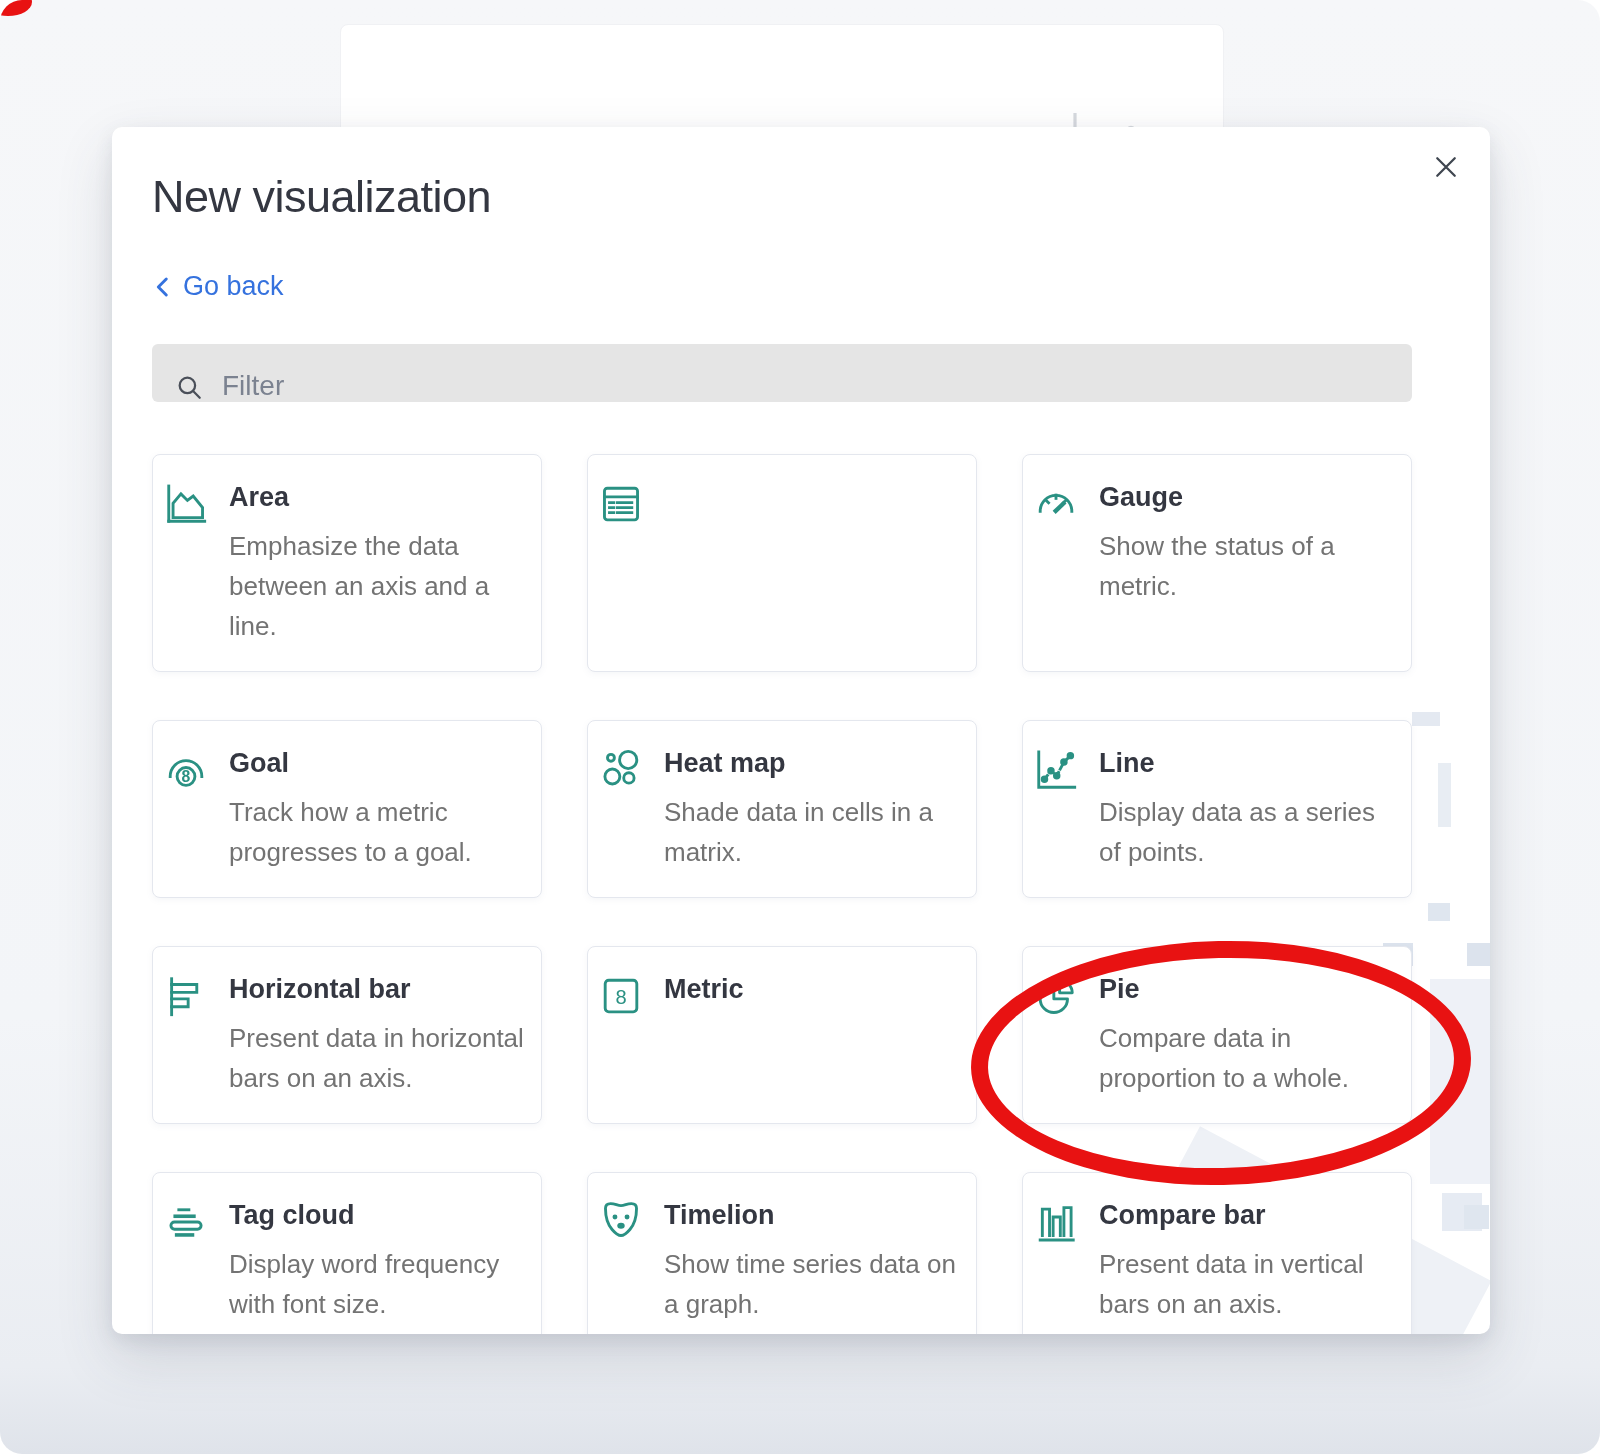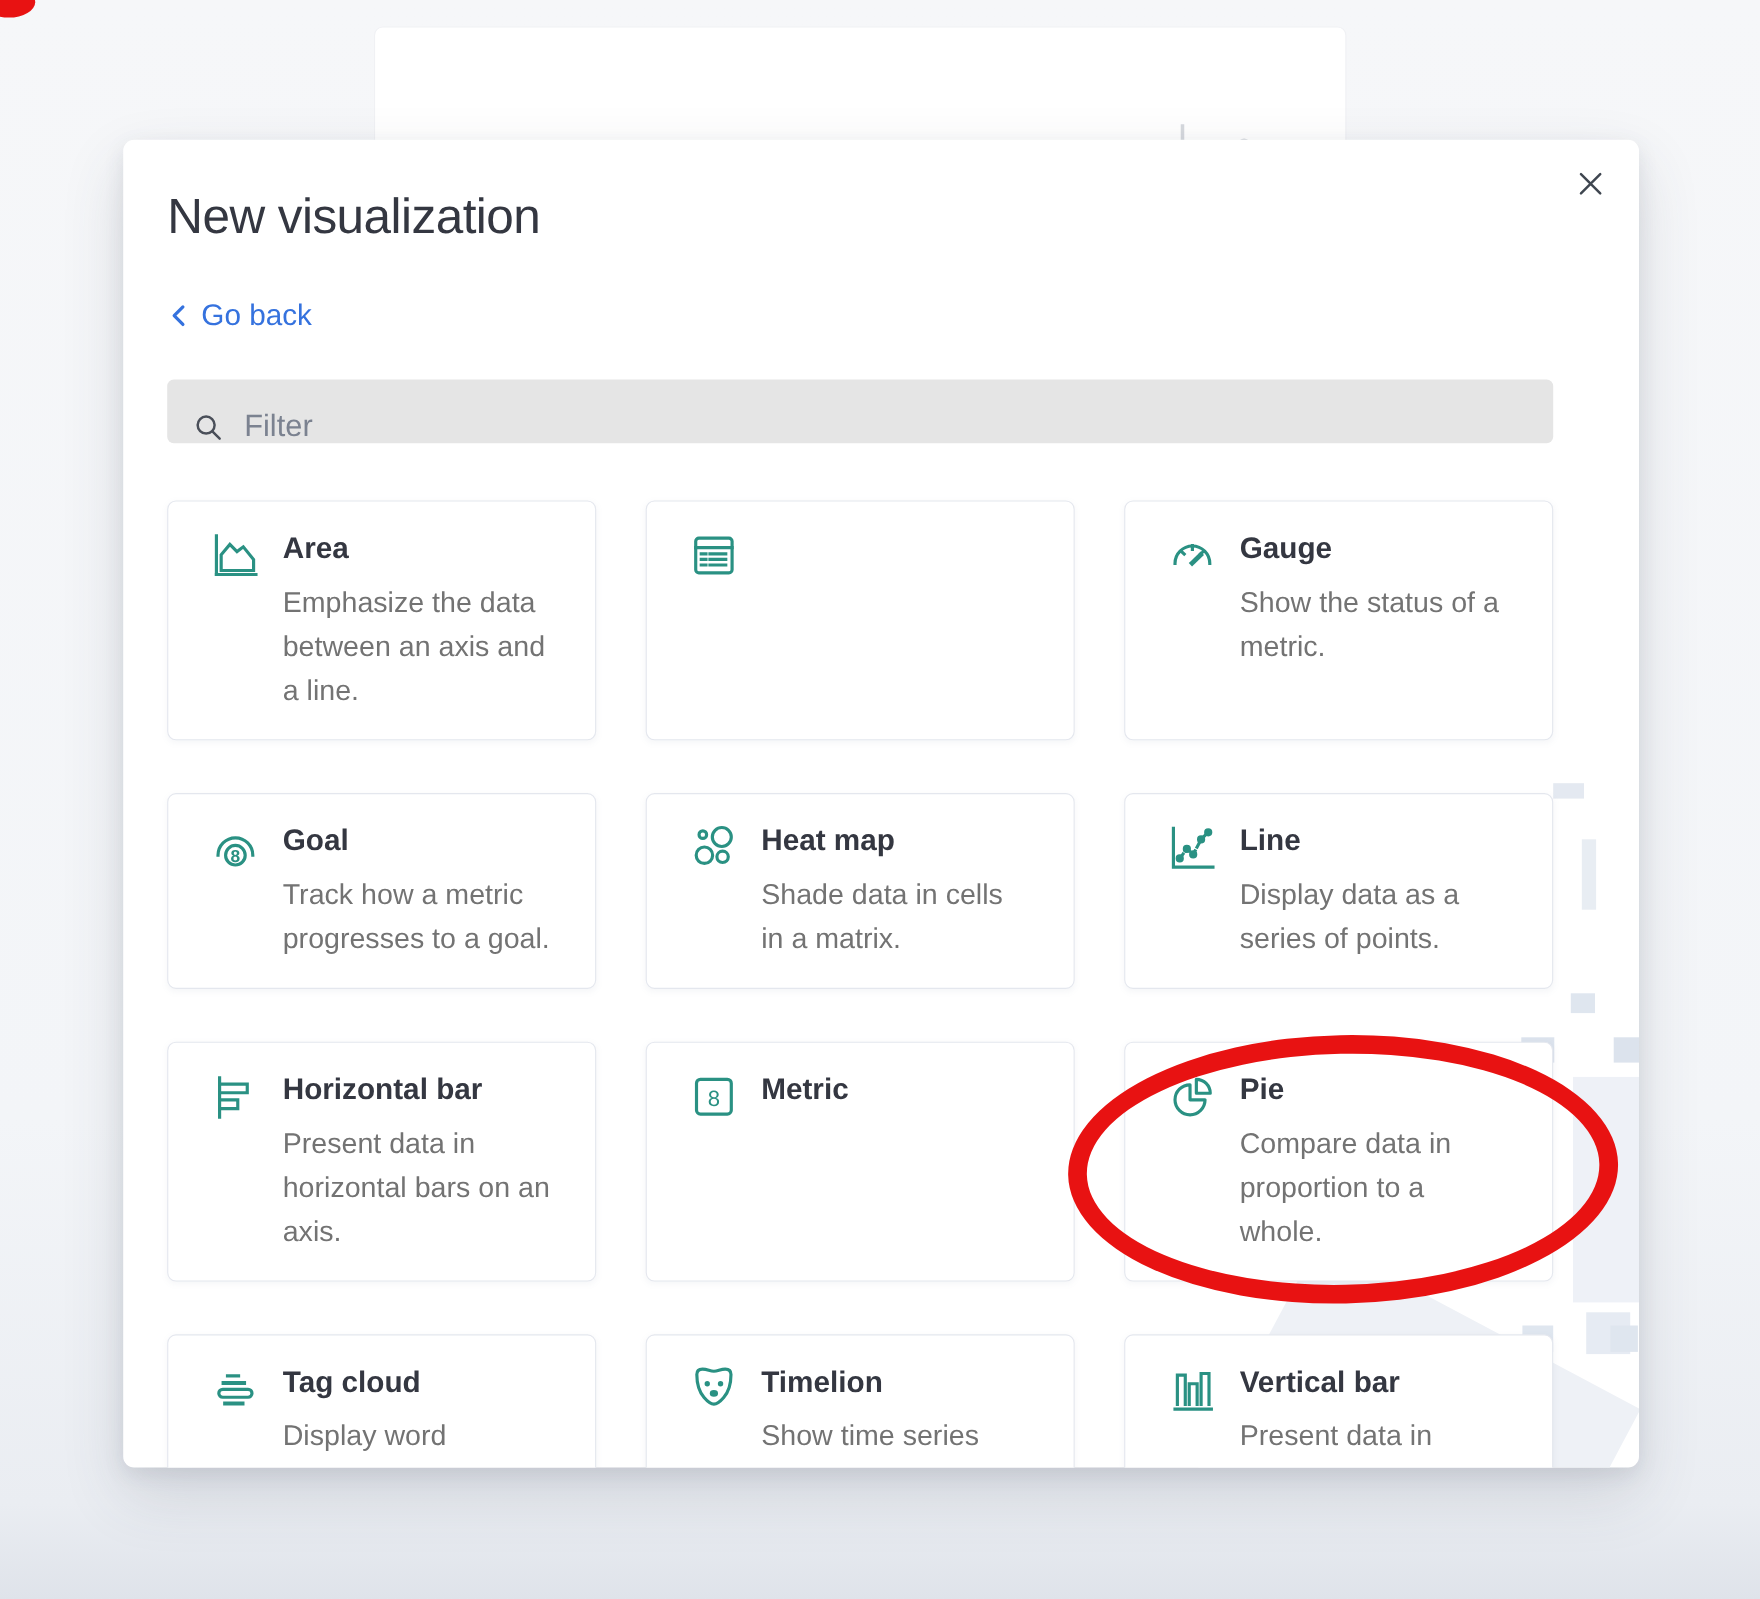--- a/index.html
+++ b/index.html
@@ -2,20 +2,21 @@
 <html><head>
 <meta charset="utf-8">
 <style>
   * { margin:0; padding:0; box-sizing:border-box; }
   html,body { width:1600px; height:1454px; }
   body { font-family:"Liberation Sans","DejaVu Sans",sans-serif; }
 
   .canvas {
     position:relative; width:1600px; height:1454px; overflow:hidden;
     background:linear-gradient(180deg,#f6f7f9 0%,#f3f5f8 70%,#eaedf2 94%,#dfe3ea 100%);
+    border-radius:22px;
   }
 
   
   .bg-card {
     position:absolute; left:340px; top:24px; width:884px; height:420px;
     background:#fff; border:1px solid #f0f1f4; border-radius:8px;
   }
   .bg-chart-glyph { position:absolute; left:718px; top:84px; color:#d6d9de; }
 
   
@@ -57,21 +58,21 @@
   }
   .search-box input::placeholder { color:#7b8290; opacity:1; }
 
   .grid {
     margin-top:52px; width:1260px;
     display:grid; grid-template-columns:repeat(3,390px);
     column-gap:45px; row-gap:48px; position:relative; z-index:1;
   }
   .card {
     background:#fff; border:1px solid #e4e7ee; border-radius:8px;
-    padding:25px 38px; display:flex; align-items:flex-start;
+    padding:25px 10px; display:flex; align-items:flex-start;
     box-shadow:0 2px 6px rgba(130,140,160,.08); cursor:pointer;
   }
   .card .icon { width:46px; height:46px; flex:0 0 46px; margin-right:20px; margin-top:1px; }
   .card .icon svg { width:46px; height:46px; display:block; }
   .card h3 { font-size:27px; font-weight:700; color:#343741; margin:2px 0 13px; }
   .card p  { font-size:26px; color:#737373; line-height:40px; }
 
   
   .artifact { position:absolute; z-index:0; }
   .a1 { left:1300px; top:585px; width:28px; height:14px; background:#e4e9f1; }
@@ -303,21 +304,21 @@
           <div class="card">
     <span class="icon" style="color: rgb(42, 145, 131);">
               <svg viewBox="0 0 32 32" fill="none" stroke="currentColor" stroke-width="2" stroke-linecap="square">
                 <path d="M6.5 25.5V7h5v18.5"></path>
                 <path d="M14 25.5V12.5h5v13"></path>
                 <path d="M21.5 25.5V6h5v19.5"></path>
                 <path d="M5 28.5h23"></path>
               </svg>
             </span>
     <span>
-      <h3>Vertical bar</h3>
+      <h3>Compare bar</h3>
       <p>Present data in vertical bars on an axis.</p>
     </span>
   </div>
         </div>
     </div>
   </div>
 
   <div class="red-ellipse" style="border-color: rgb(232, 18, 18);"></div>
 </div>
 

